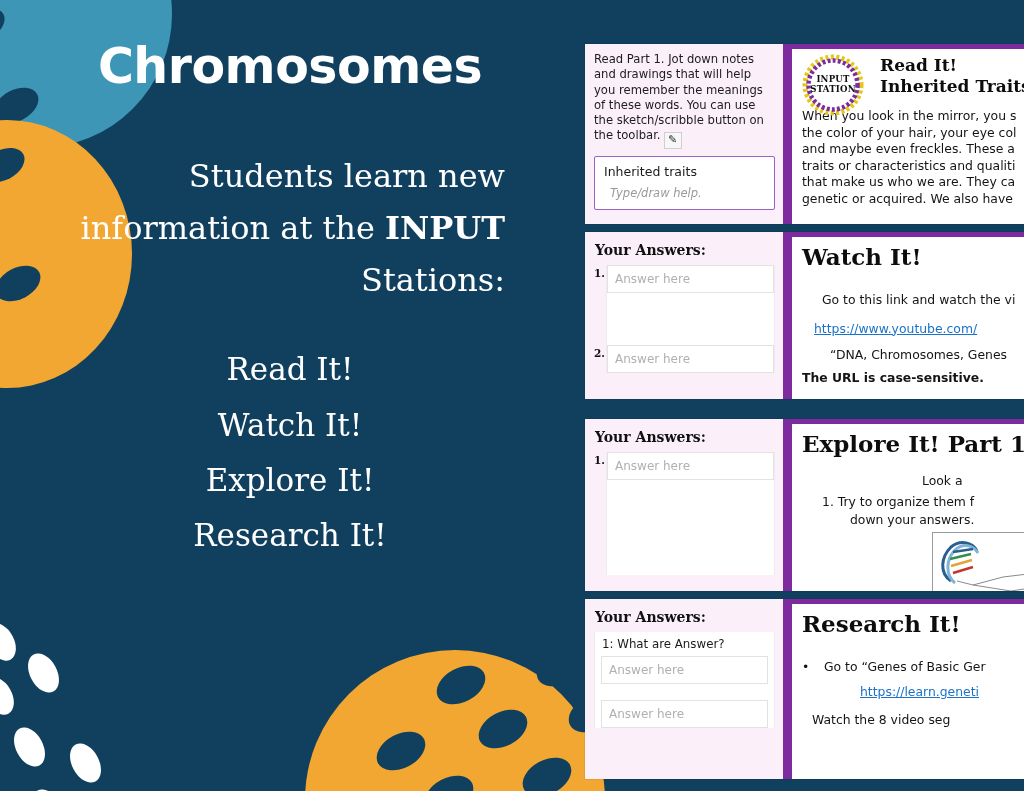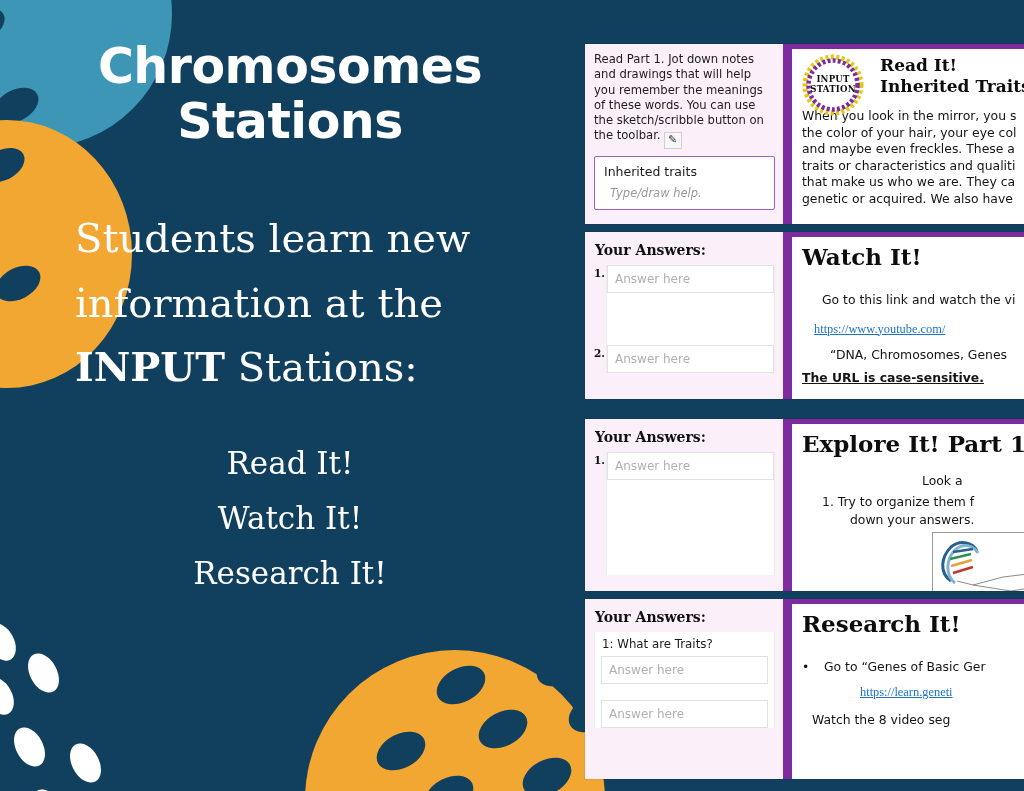--- a/index.html
+++ b/index.html
@@ -41,24 +41,24 @@
     font-size:49px;
     line-height:1.12;
     color:#ffffff;
     text-align:center;
     letter-spacing:-0.5px;
     width:470px;
   }
   .subtitle{
     margin-top:56px;
     font-family:"DejaVu Serif",serif;
-    font-size:40px;
+    font-size:32px;
     line-height:1.62;
     color:#ffffff;
-    text-align:left;
+    text-align:right;
     width:430px;
     font-weight:400;
   }
   .subtitle b{font-family:"DejaVu Serif",serif;font-weight:bold;}
   .station-list{
     margin-top:36px;
     font-family:"DejaVu Serif",serif;
     font-size:31px;
     line-height:1.78;
     color:#ffffff;
@@ -176,22 +176,22 @@
     position:absolute;left:10px;top:5px;
     width:62px;height:62px;
   }
   .badge svg{display:block;}
   .badge-text{
     position:absolute;left:0;top:0;width:62px;height:62px;
     display:flex;flex-direction:column;align-items:center;justify-content:center;
     font-family:"DejaVu Serif",serif;font-weight:bold;
     font-size:8.6px;color:#111;line-height:1.12;letter-spacing:0.2px;
   }
-  .link{color:#1a73c8;text-decoration:underline;font-family:Liberation Serif, serif;}
-  .bold{font-weight:bold;text-decoration:underline;}
+  .link{color:#1a73c8;text-decoration:underline;}
+  .bold{font-weight:bold;}
   .dna-card{
     position:absolute;left:140px;top:108px;
     width:210px;height:70px;background:#fff;border:1px solid #9b9b9b;
     overflow:hidden;
   }
   .small-gray{font-family:"DejaVu Sans",sans-serif;font-size:5px;color:#888;}
 </style>
 </head>
 <body>
 
@@ -228,30 +228,30 @@
     <span class="wdot" style="left:-14px;top:46px;width:26px;height:40px;"></span>
     <span class="wdot" style="left:30px;top:22px;width:27px;height:42px;"></span>
     <span class="wdot" style="left:16px;top:96px;width:27px;height:42px;"></span>
     <span class="wdot" style="left:72px;top:112px;width:27px;height:42px;"></span>
     <span class="wdot" style="left:34px;top:158px;width:27px;height:42px;"></span>
   </div>
 
   <div class="left-col">
     <div class="title">
       <div>Chromosomes</div>
-      <div>Stations</div>
     </div>
 
     <div class="subtitle">
       <span>Students learn new information at the </span><b>INPUT</b><span> Stations:</span>
     </div>
 
     <div class="station-list">
       <div>Read It!</div>
       <div>Watch It!</div>
+      <div>Explore It!</div>
       <div>Research It!</div>
     </div>
   </div>
 
   <div class="slides">
 
     <div class="slide s1">
       <div class="pane">
         <div class="pane-instructions">
           <span>Read Part 1. Jot down notes and drawings that will help you remember the meanings of these words. You can use the sketch/scribble button on the toolbar.</span><span class="scribble-icon">✎</span>
@@ -348,21 +348,21 @@
             </svg>
           </div>
         </div>
       </div>
     </div>
 
     <div class="slide s4">
       <div class="pane">
         <div class="answers-head">Your Answers:</div>
         <div class="ansbox" style="margin-left:0;">
-          <div class="qlabel">1: What are Traits?</div>
+          <div class="qlabel">1: What are Answer?</div>
           <div class="inputline" style="margin:0 6px;">Answer here</div>
           <div class="ansfill-sm"></div>
           <div class="inputline" style="margin:0 6px;">Answer here</div>
         </div>
       </div>
       <div class="doc">
         <div class="doc-inner">
           <div class="doc-title t-big">Research It!</div>
           <div style="margin-top:22px;display:flex;">
             <span class="doc-body" style="width:22px;">•</span>

